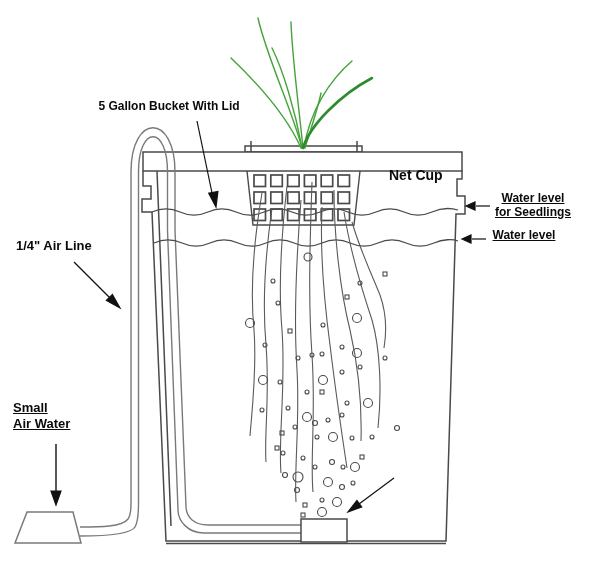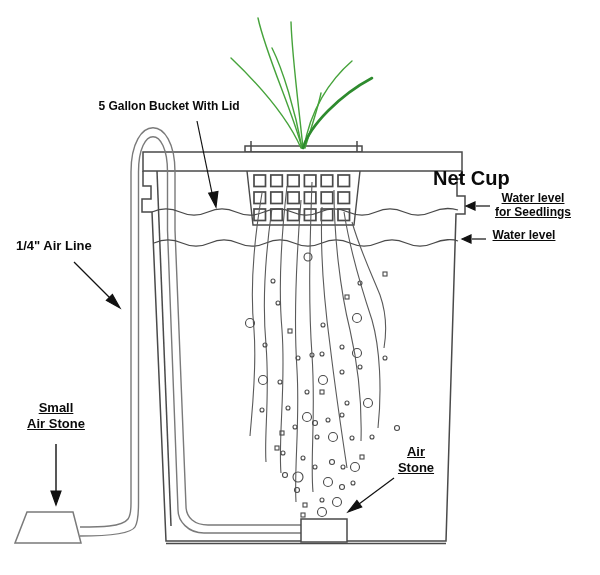--- a/index.html
+++ b/index.html
@@ -6,25 +6,25 @@
   .stage{
     position:relative;width:600px;height:575px;background:#fff;overflow:hidden;
     font-family:"Liberation Sans",sans-serif;
   }
   .stage svg{position:absolute;left:0;top:0;}
   .lbl{
     position:absolute;color:#0a0a0a;font-weight:bold;white-space:nowrap;
     -webkit-font-smoothing:antialiased;
   }
   .lbl-bucket{left:77px;top:99px;width:184px;font-size:12px;text-align:center;}
-  .lbl-netcup{left:389px;top:167px;font-size:20px;margin-left:44px;}
+  .lbl-netcup{left:389px;top:167px;font-size:14px;}
   .lbl-ws{left:484px;top:192px;width:98px;font-size:12px;line-height:13.5px;text-align:center;}
   .lbl-wr{left:468px;top:229px;width:112px;font-size:12px;line-height:13.5px;text-align:center;}
   .lbl-airline{left:16px;top:238px;font-size:13px;}
-  .lbl-pump{left:13px;top:400px;width:86px;font-size:13px;line-height:16px;text-align:center;}
+  .lbl-pump{left:13px;top:400px;width:86px;font-size:13px;line-height:16px;text-align:left;}
   .lbl-stone{left:391px;top:444px;width:50px;font-size:13px;line-height:16px;text-align:center;}
   .lbl span{display:block;text-decoration:underline;}
 </style>
 </head>
 <body>
 
 <div class="stage">
 
   <svg width="600" height="575" viewBox="0 0 600 575">
 
@@ -189,21 +189,17 @@
   </div>
 
   <div class="lbl lbl-wr">
     <span>Water level</span>
   </div>
 
   <div class="lbl lbl-airline">1/4" Air Line</div>
 
   <div class="lbl lbl-pump">
     <span>Small</span>
-    <span>Air Stone</span>
+    <span>Air Water</span>
   </div>
 
-  <div class="lbl lbl-stone">
-    <span>Air</span>
-    <span>Stone</span>
-  </div>
 
 </div>
 
 </body></html>

